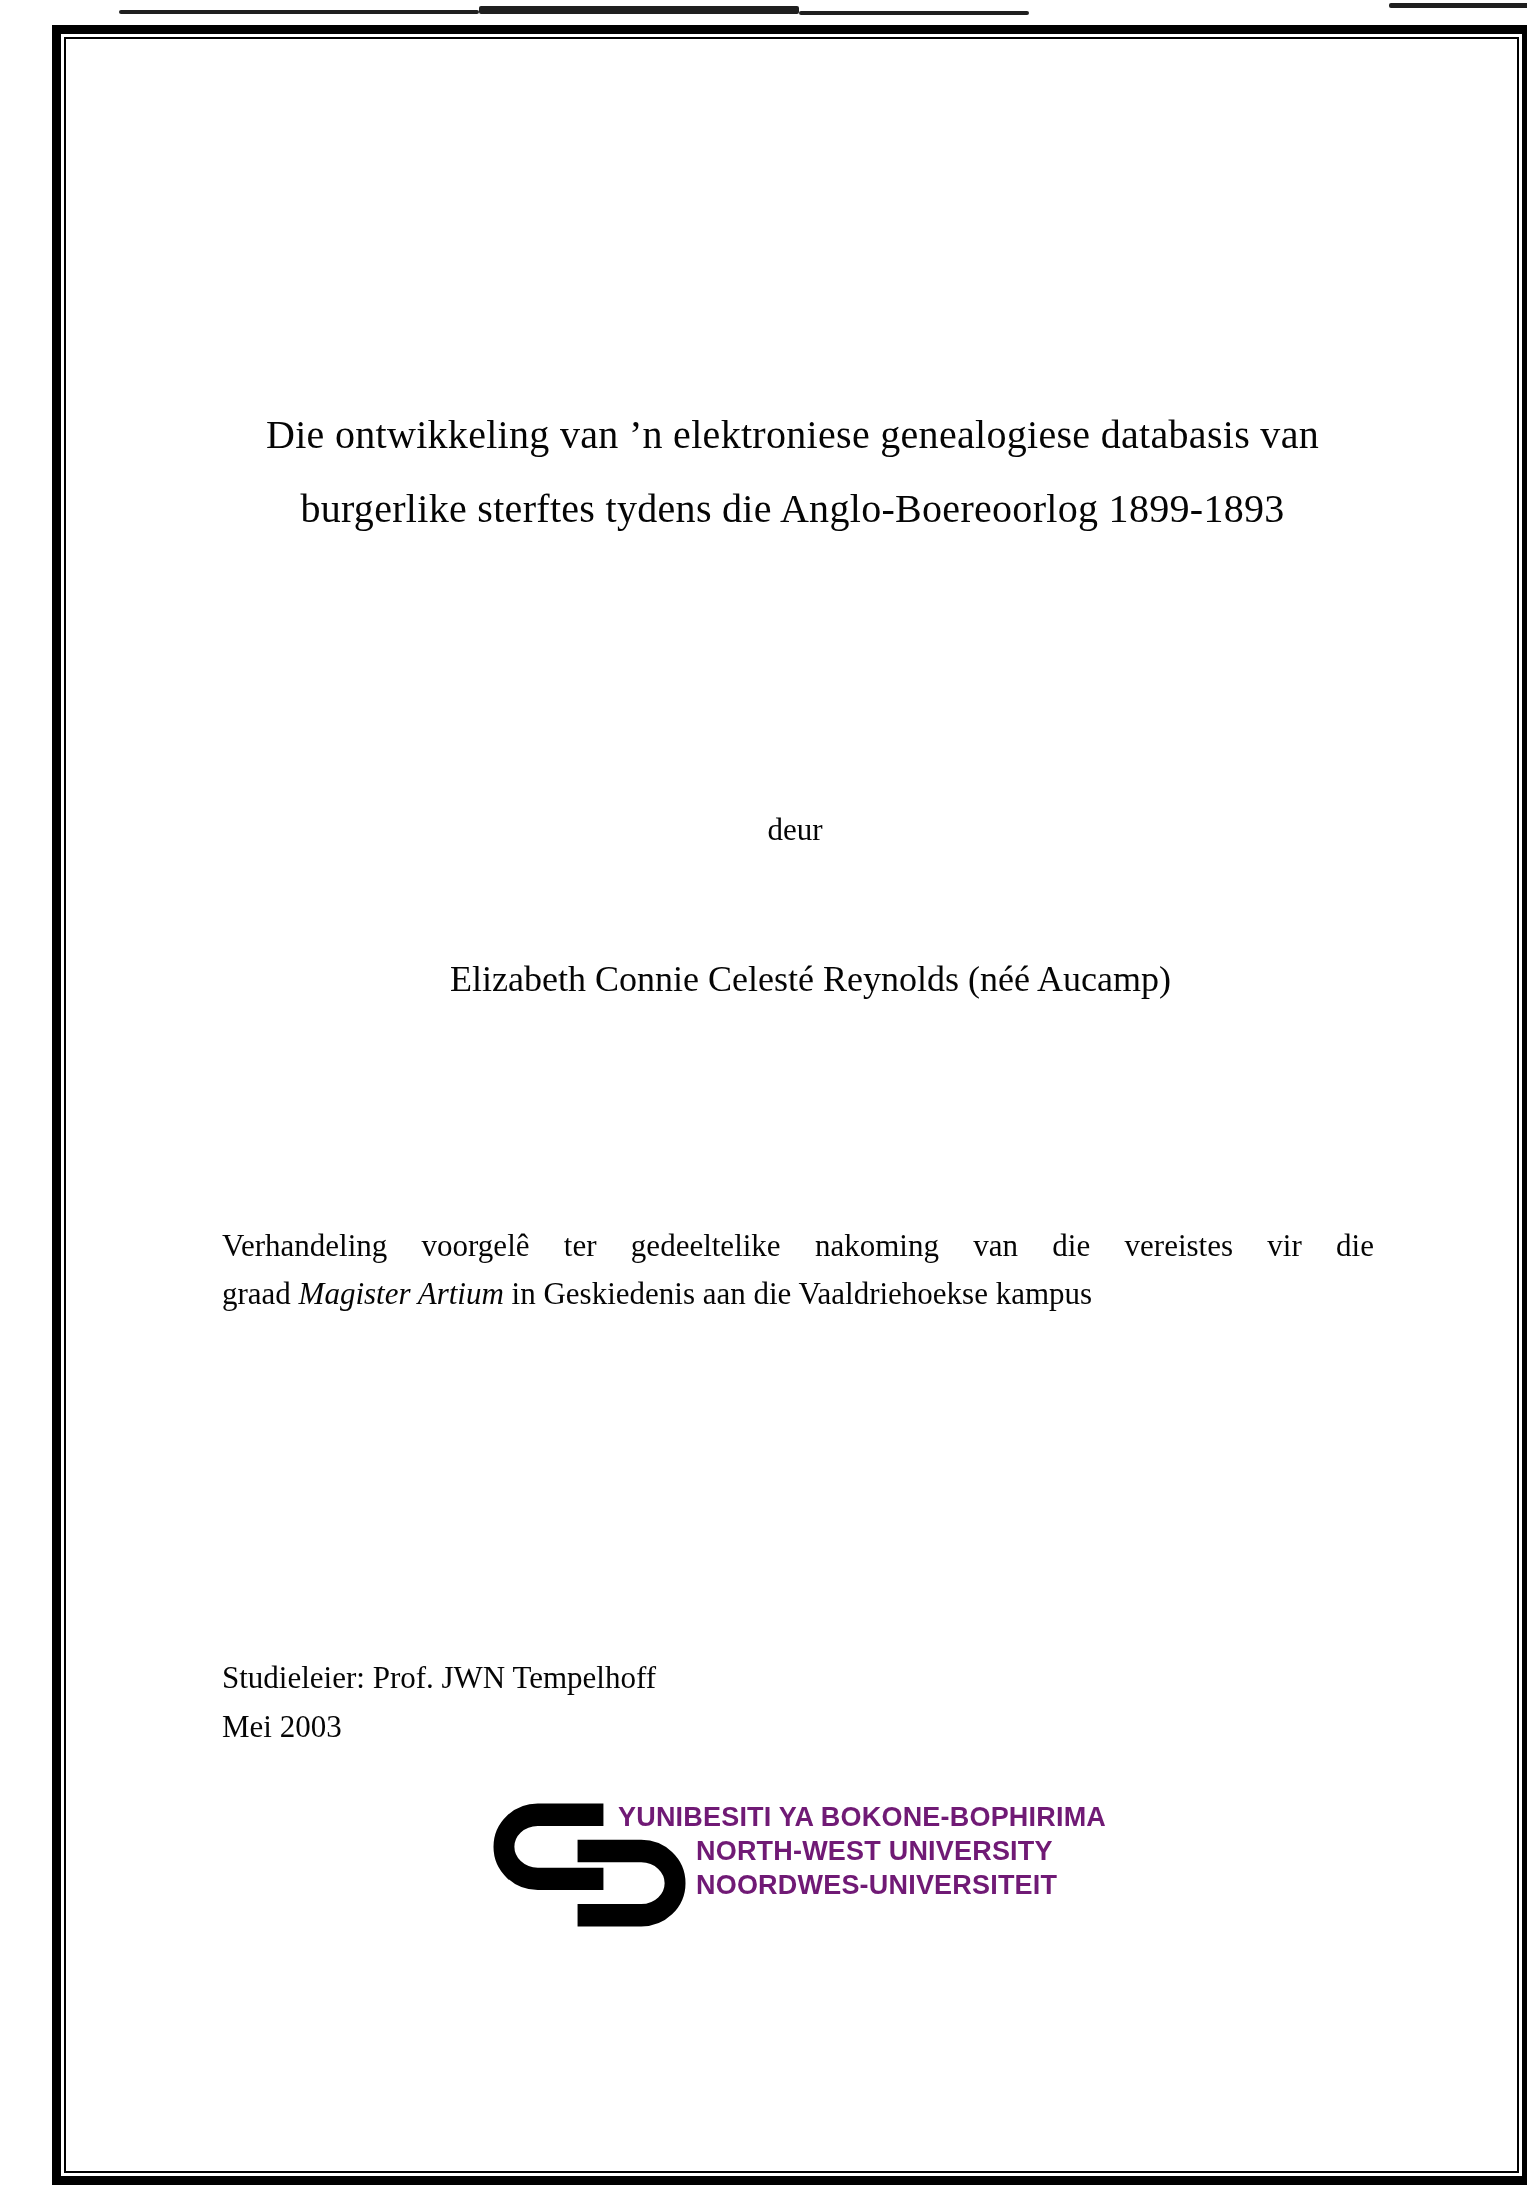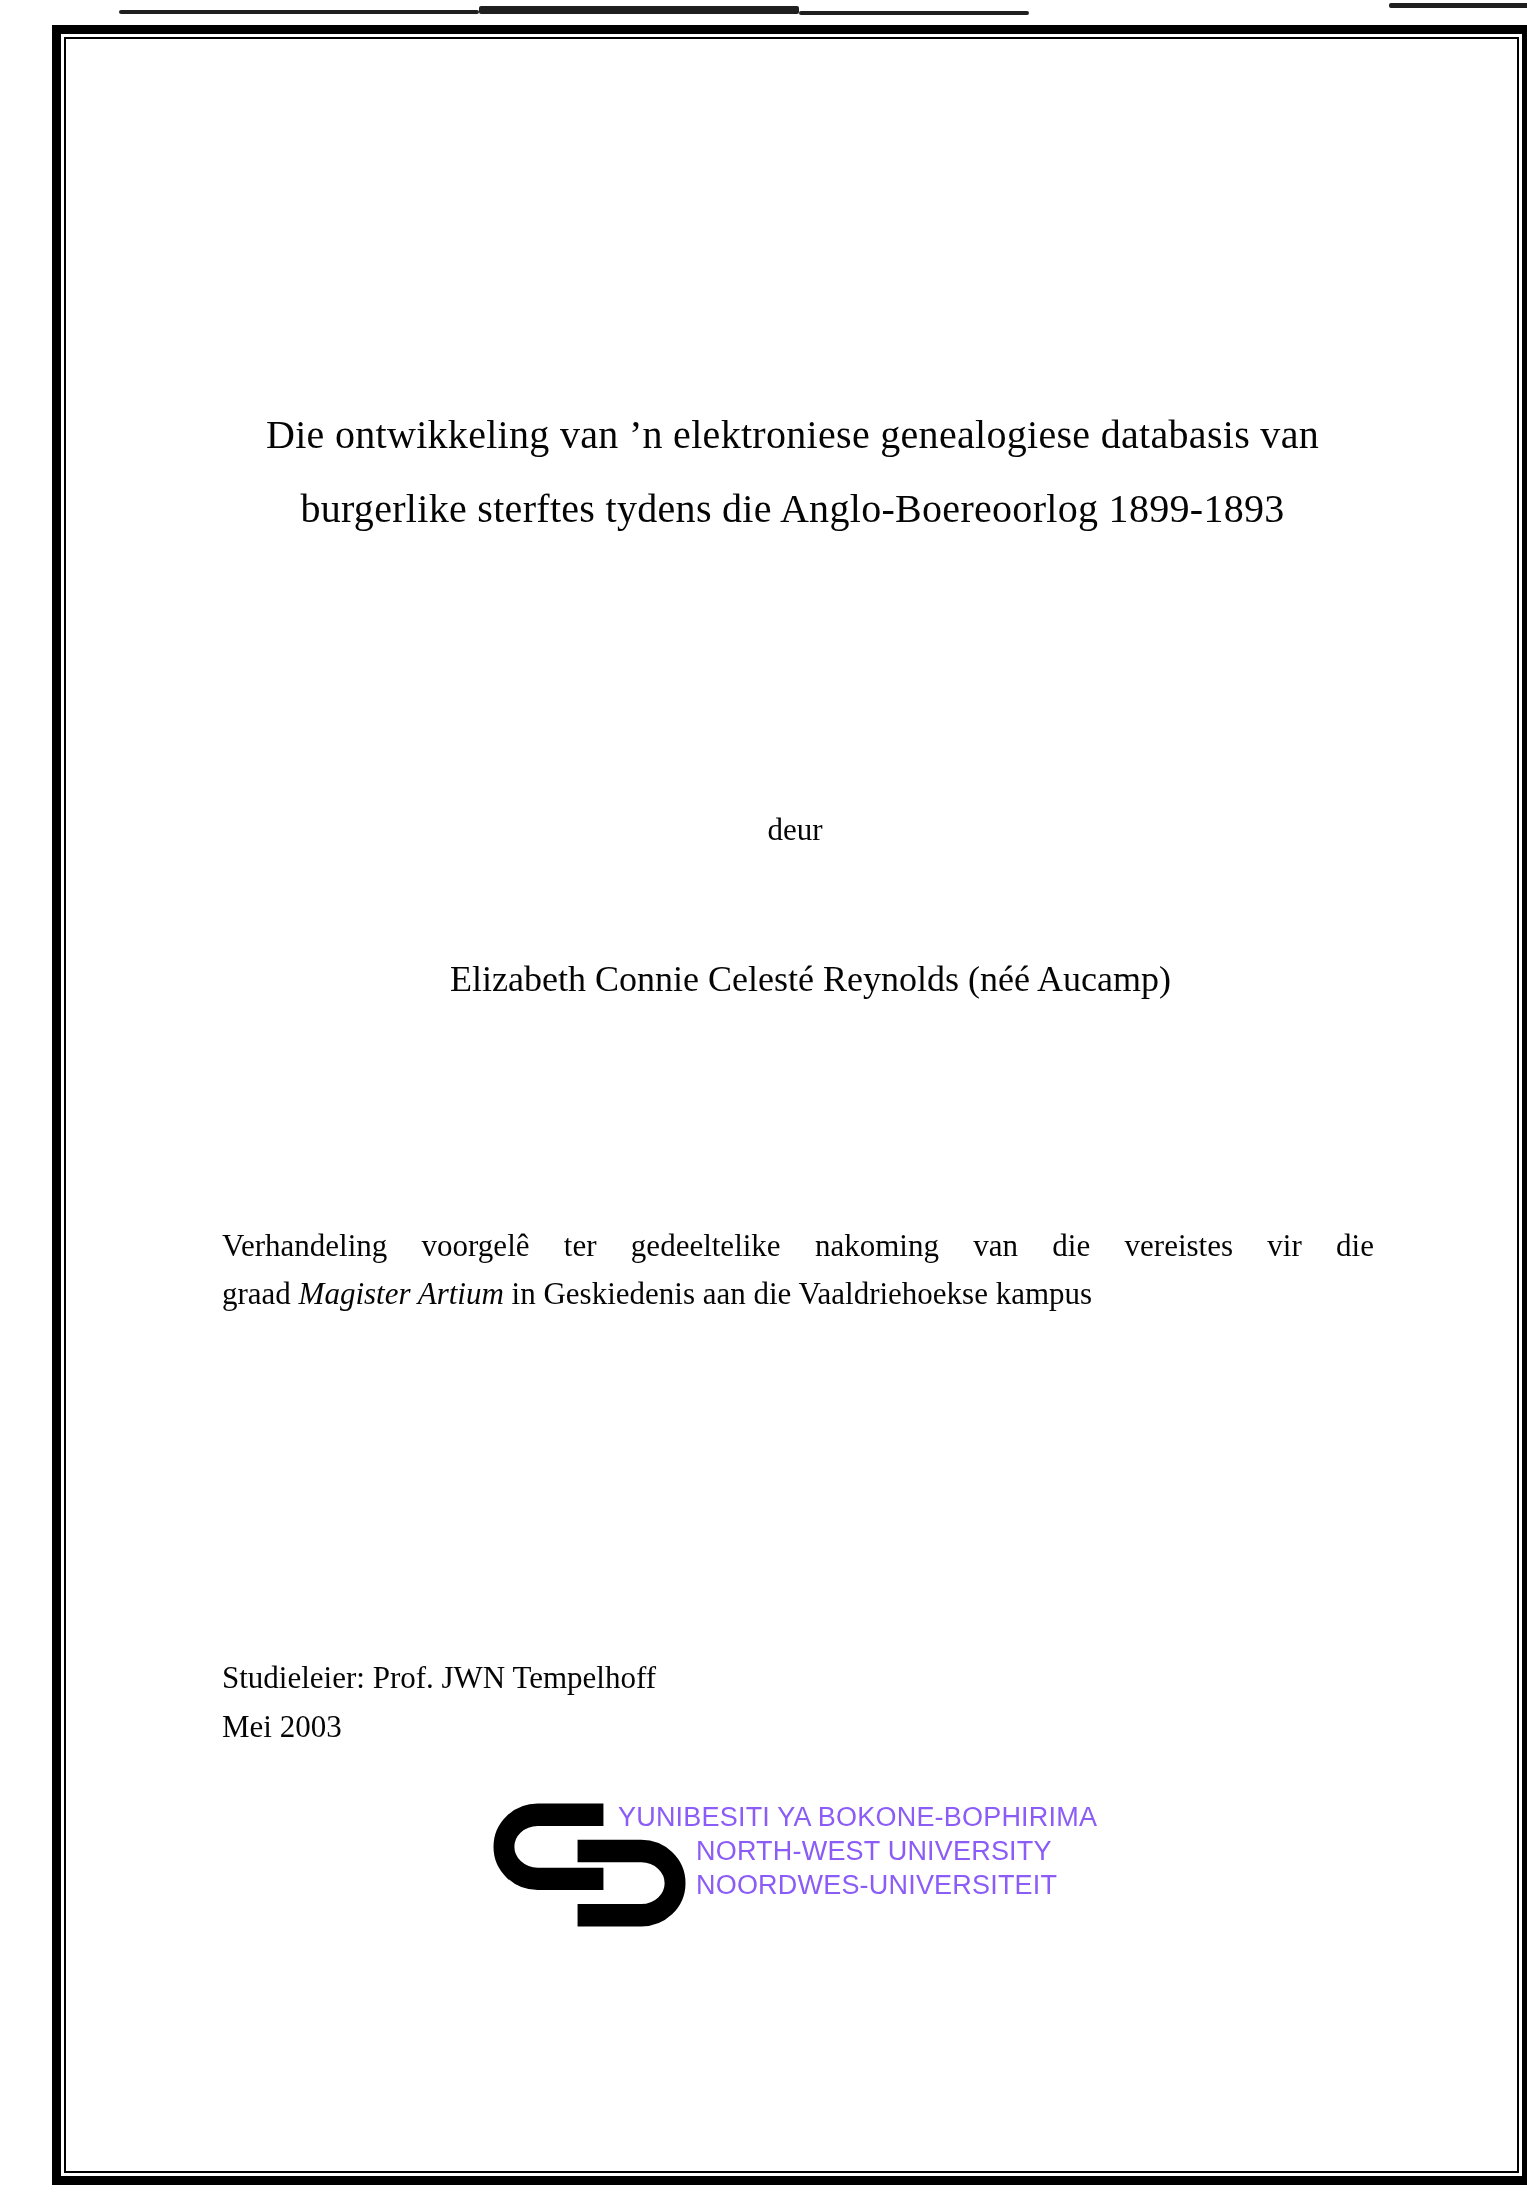--- a/index.html
+++ b/index.html
@@ -103,24 +103,24 @@
   }
   .logo svg {
     position: absolute;
     left: 0;
     top: 3px;
     display: block;
   }
   .logo .lg-line {
     position: absolute;
     font-size: 27px;
-    font-weight: normal;
+    font-weight: bold;
     letter-spacing: 0.2px;
     white-space: nowrap;
-    color: #8b5cf6;
+    color: #701a75;
   }
   .lg1 { left: 126px; top: 2px; }
   .lg2 { left: 204px; top: 36px; }
   .lg3 { left: 204px; top: 70px; }
 </style>
 </head>
 <body>
 
 <div class="page">
 

